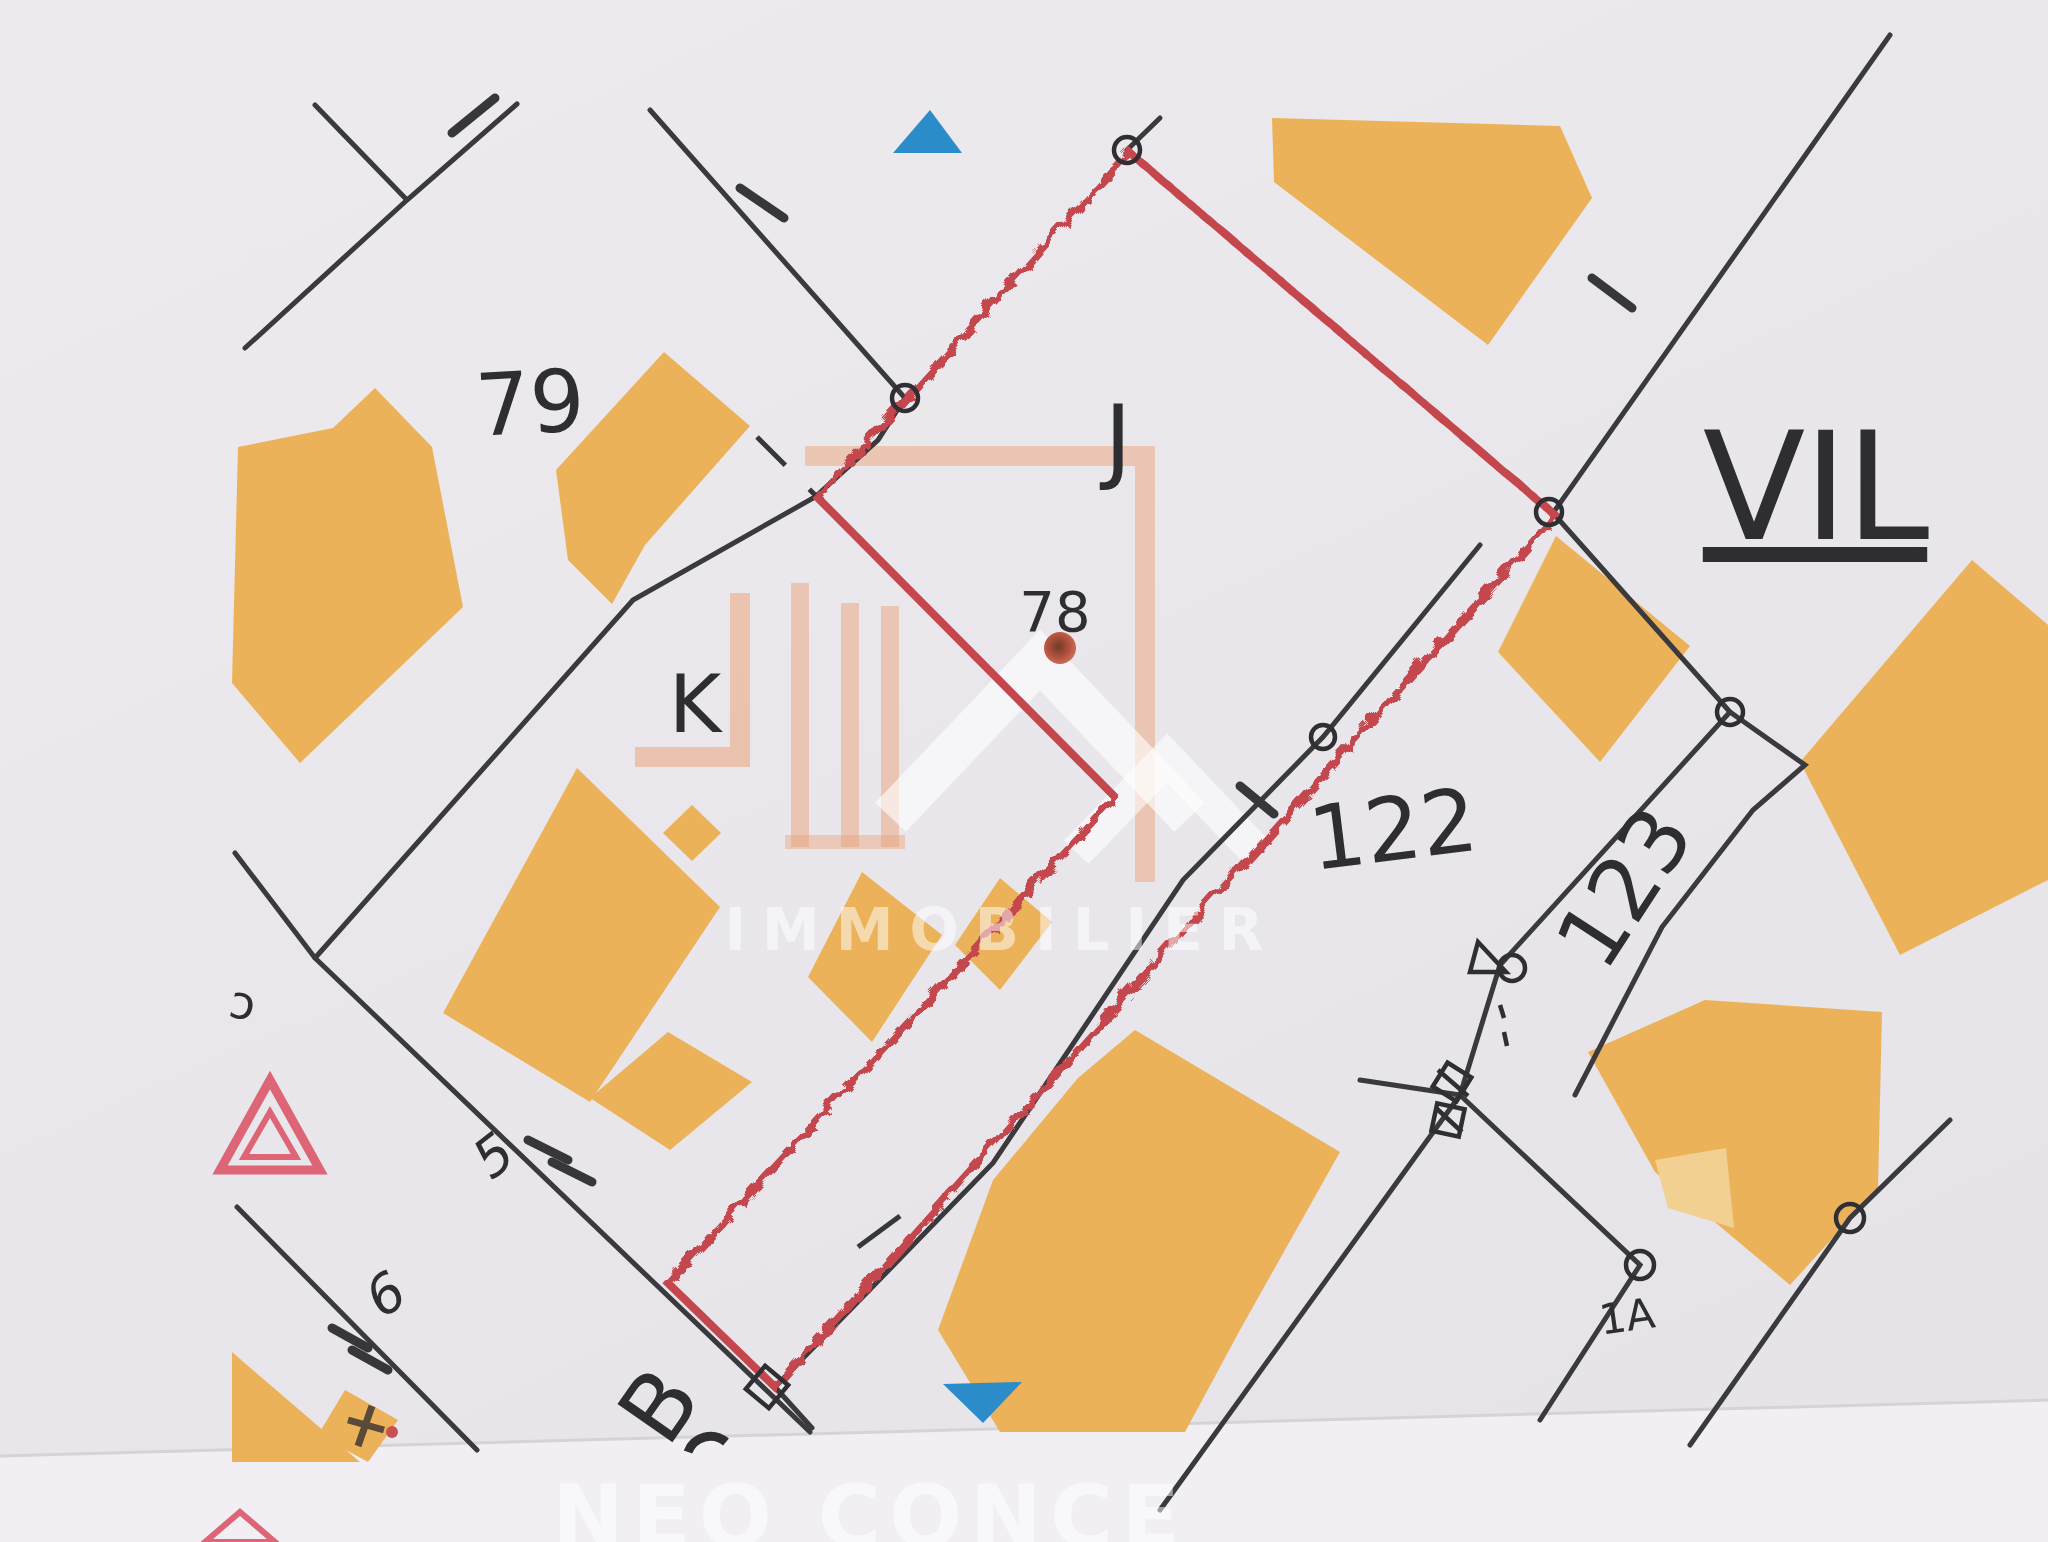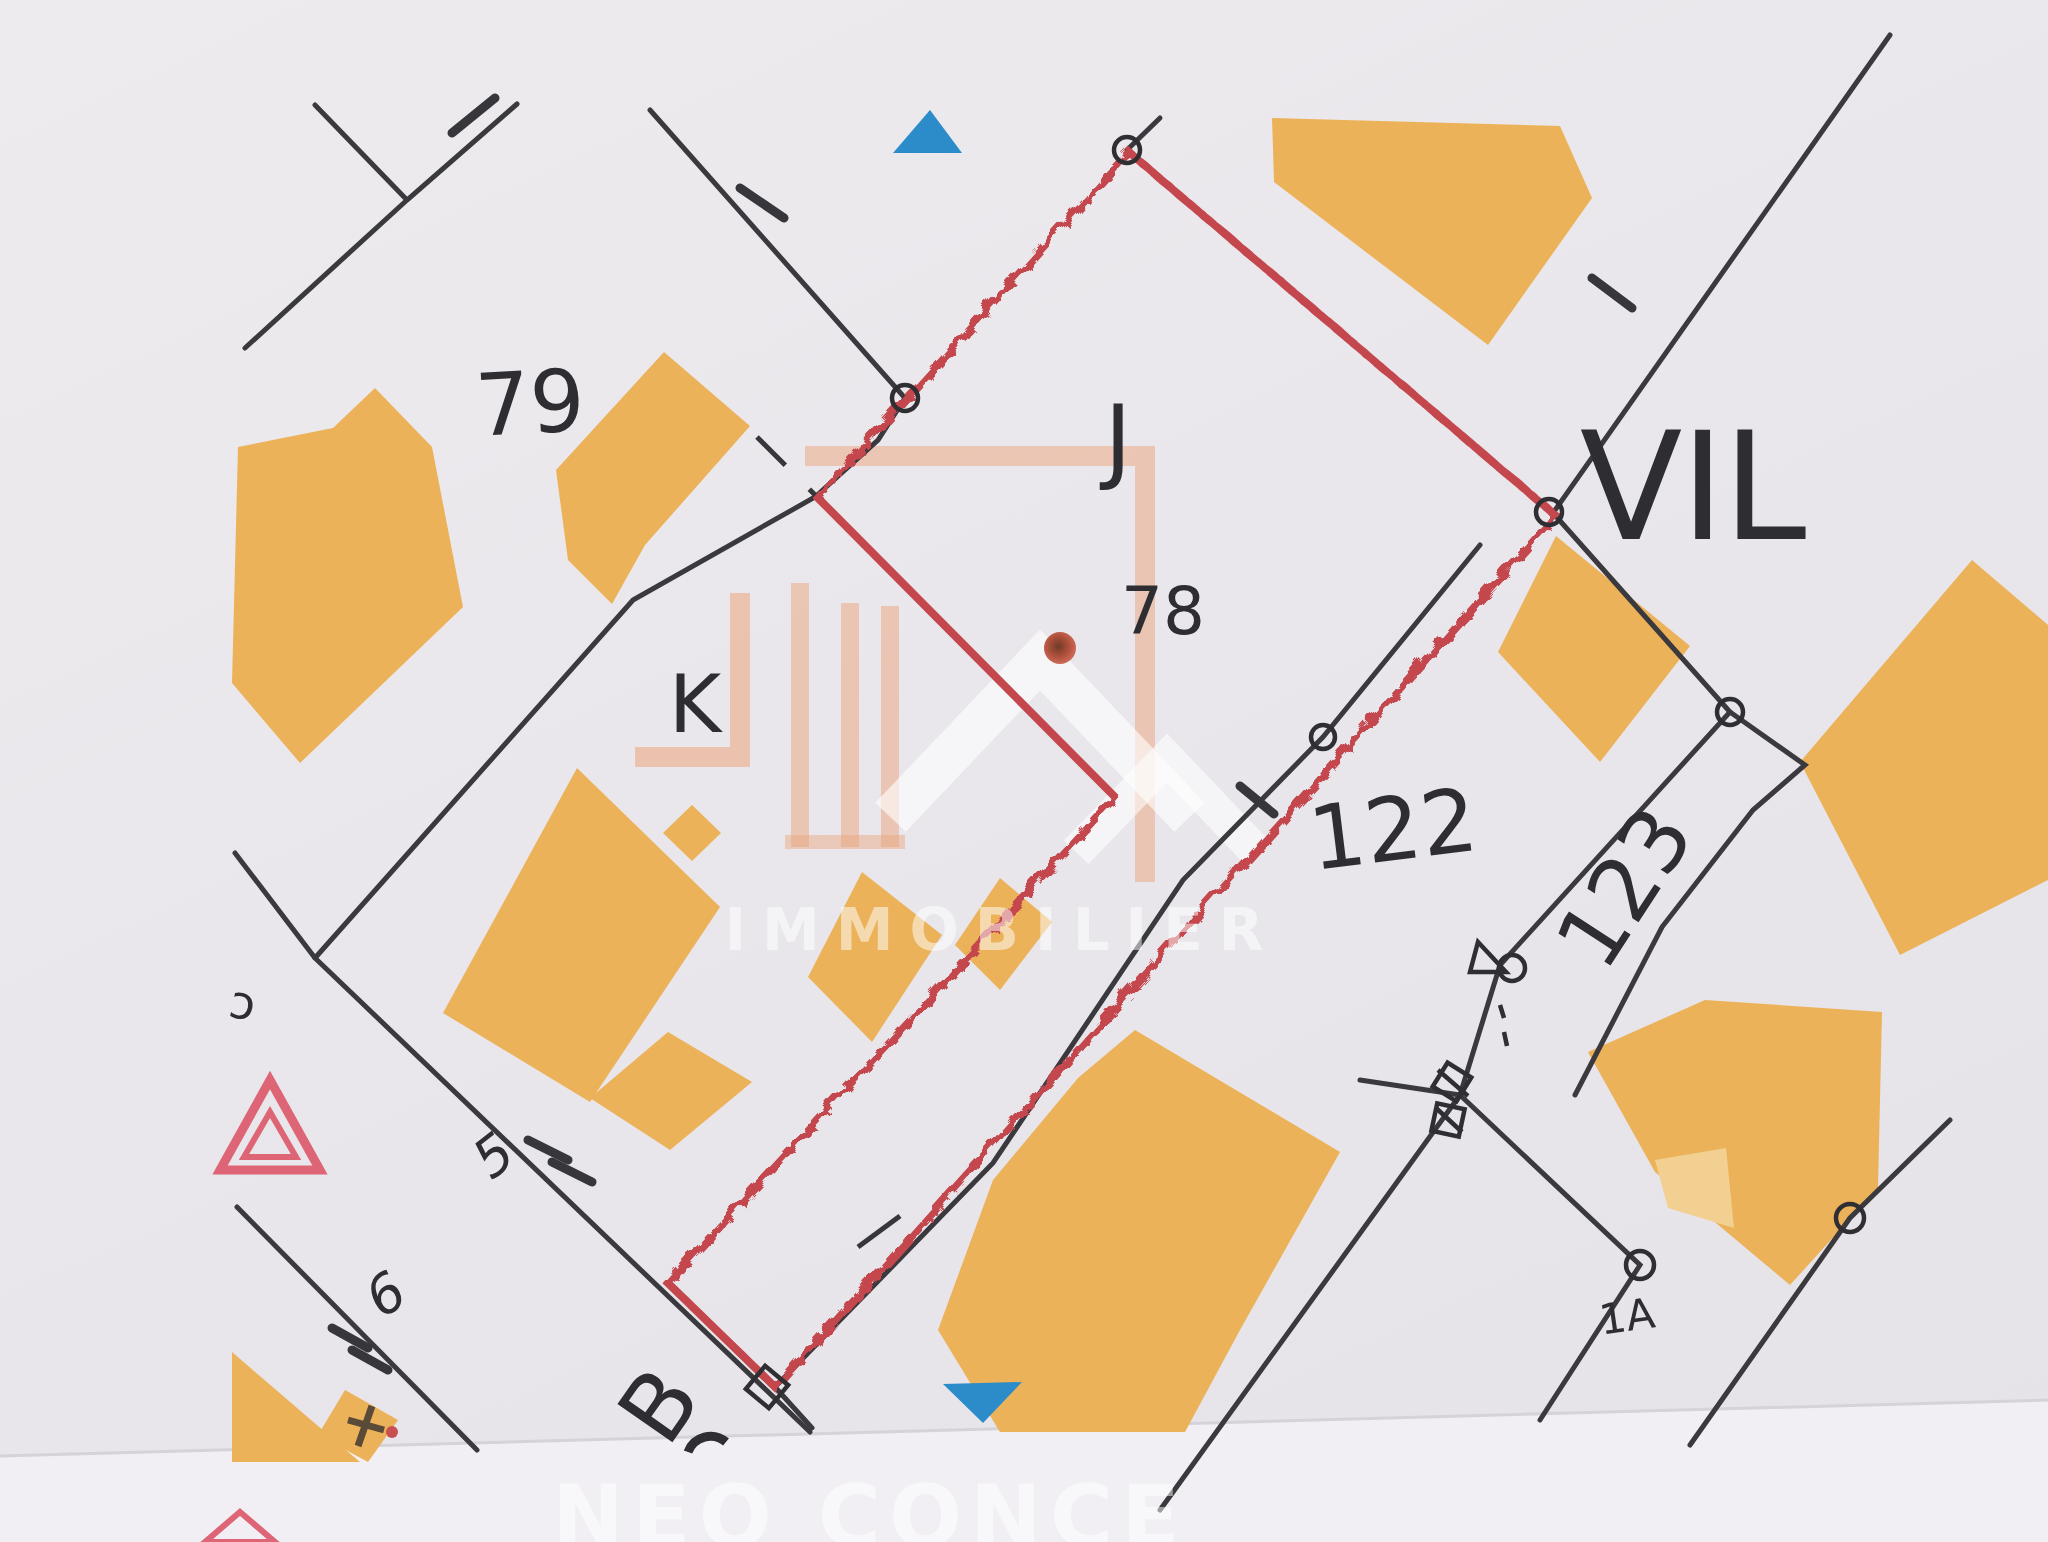--- a/index.html
+++ b/index.html
@@ -132,28 +132,28 @@
       <g stroke="#5a4a38" stroke-width="7">
         <path d="M348,1420 L384,1430 M372,1406 L358,1446"></path>
       </g>
       <circle cx="392" cy="1432" r="6" fill="#c75050"></circle>
       <polygon points="240,1512 275,1542 205,1542" fill="none" stroke="#dd6575" stroke-width="6"></polygon>
     </g>
   </svg>
 
   <div class="lbl" style="left:530px;top:403px;font-size:86px;transform:translate(-50%,-50%) rotate(-3deg);">79</div>
   <div class="lbl" style="left:1118px;top:440px;font-size:92px;">J</div>
-  <div class="lbl" style="left:1163px;top:612px;font-size:66px;">78</div>
+  <div class="lbl" style="left:1055px;top:612px;font-size:56px;">78</div>
   <div class="lbl" style="left:695px;top:705px;font-size:80px;">K</div>
   <div class="lbl" style="left:1393px;top:830px;font-size:88px;transform:translate(-50%,-50%) rotate(-7deg);">122</div>
   <div class="lbl" style="left:1625px;top:888px;font-size:88px;transform:translate(-50%,-50%) rotate(-57deg);">123</div>
   <div class="lbl" style="left:1627px;top:1317px;font-size:42px;transform:translate(-50%,-50%) rotate(-8deg);">1A</div>
   <div class="lbl" style="left:494px;top:1156px;font-size:54px;font-style:italic;transform:translate(-50%,-50%) rotate(-38deg);">5</div>
   <div class="lbl" style="left:386px;top:1295px;font-size:54px;font-style:italic;transform:translate(-50%,-50%) rotate(-35deg);">6</div>
   <div class="lbl" style="left:243px;top:1003px;font-size:46px;transform:translate(-50%,-50%) rotate(12deg);">ɔ</div>
 
-  <div class="lbl" style="left:1692px;top:487px;font-size:150px;letter-spacing:-2px;">VIL</div>
+  <div class="lbl" style="left:1815px;top:487px;font-size:150px;letter-spacing:-2px;text-decoration:underline;">VIL</div>
   <div class="lbl" style="left:660px;top:1406px;font-size:92px;transform:translate(-50%,-50%) rotate(-55deg);">B</div>
 
   <div class="wm" style="left:1002px;top:930px;font-size:58px;font-weight:700;letter-spacing:16px;color:rgba(255,255,255,0.52);">IMMOBILIER</div>
   <div class="wm" style="left:870px;top:1516px;font-size:86px;color:rgba(255,255,255,0.5);">NEO CONCE</div>
 
 </div>
 
 </body></html>

